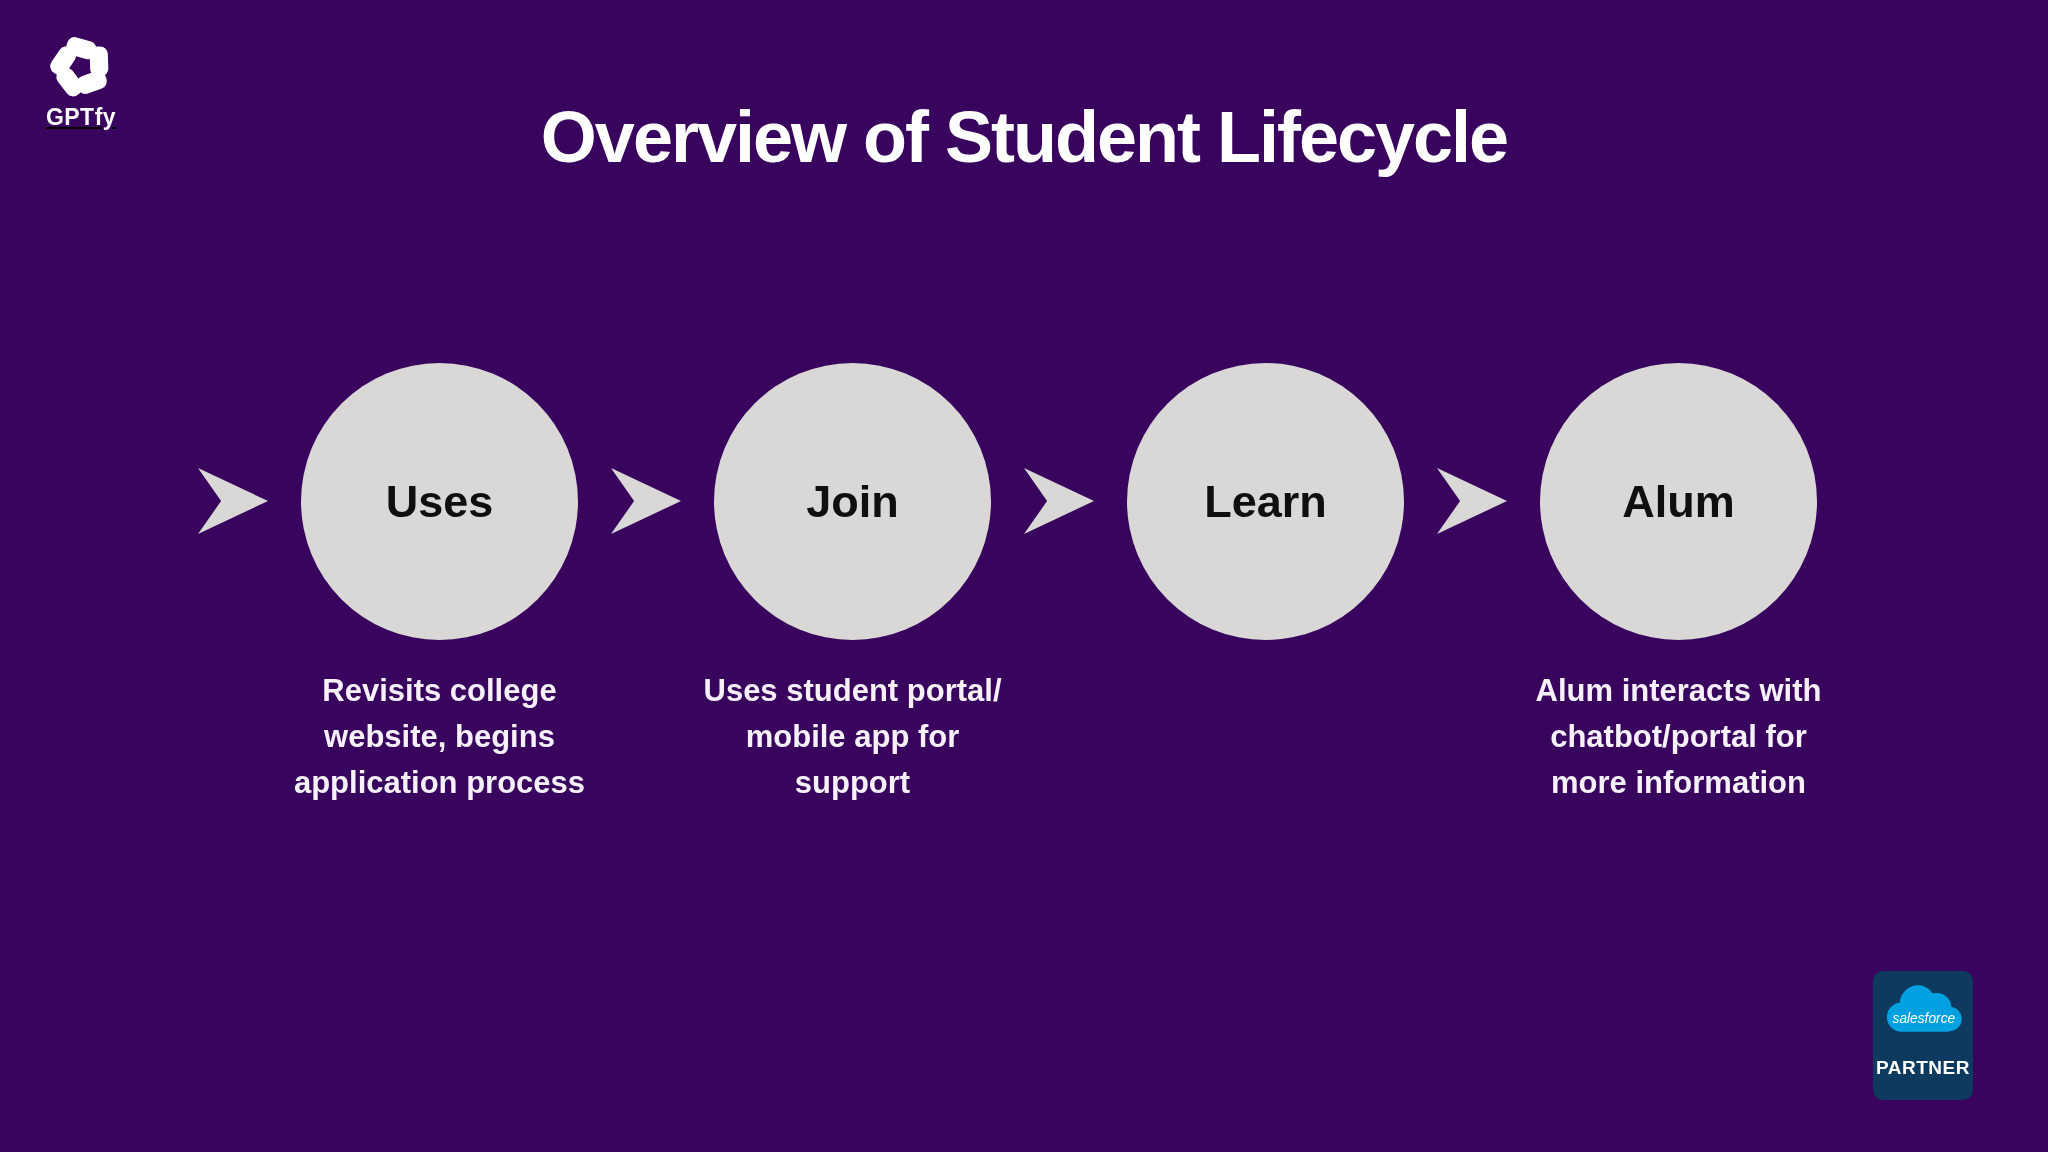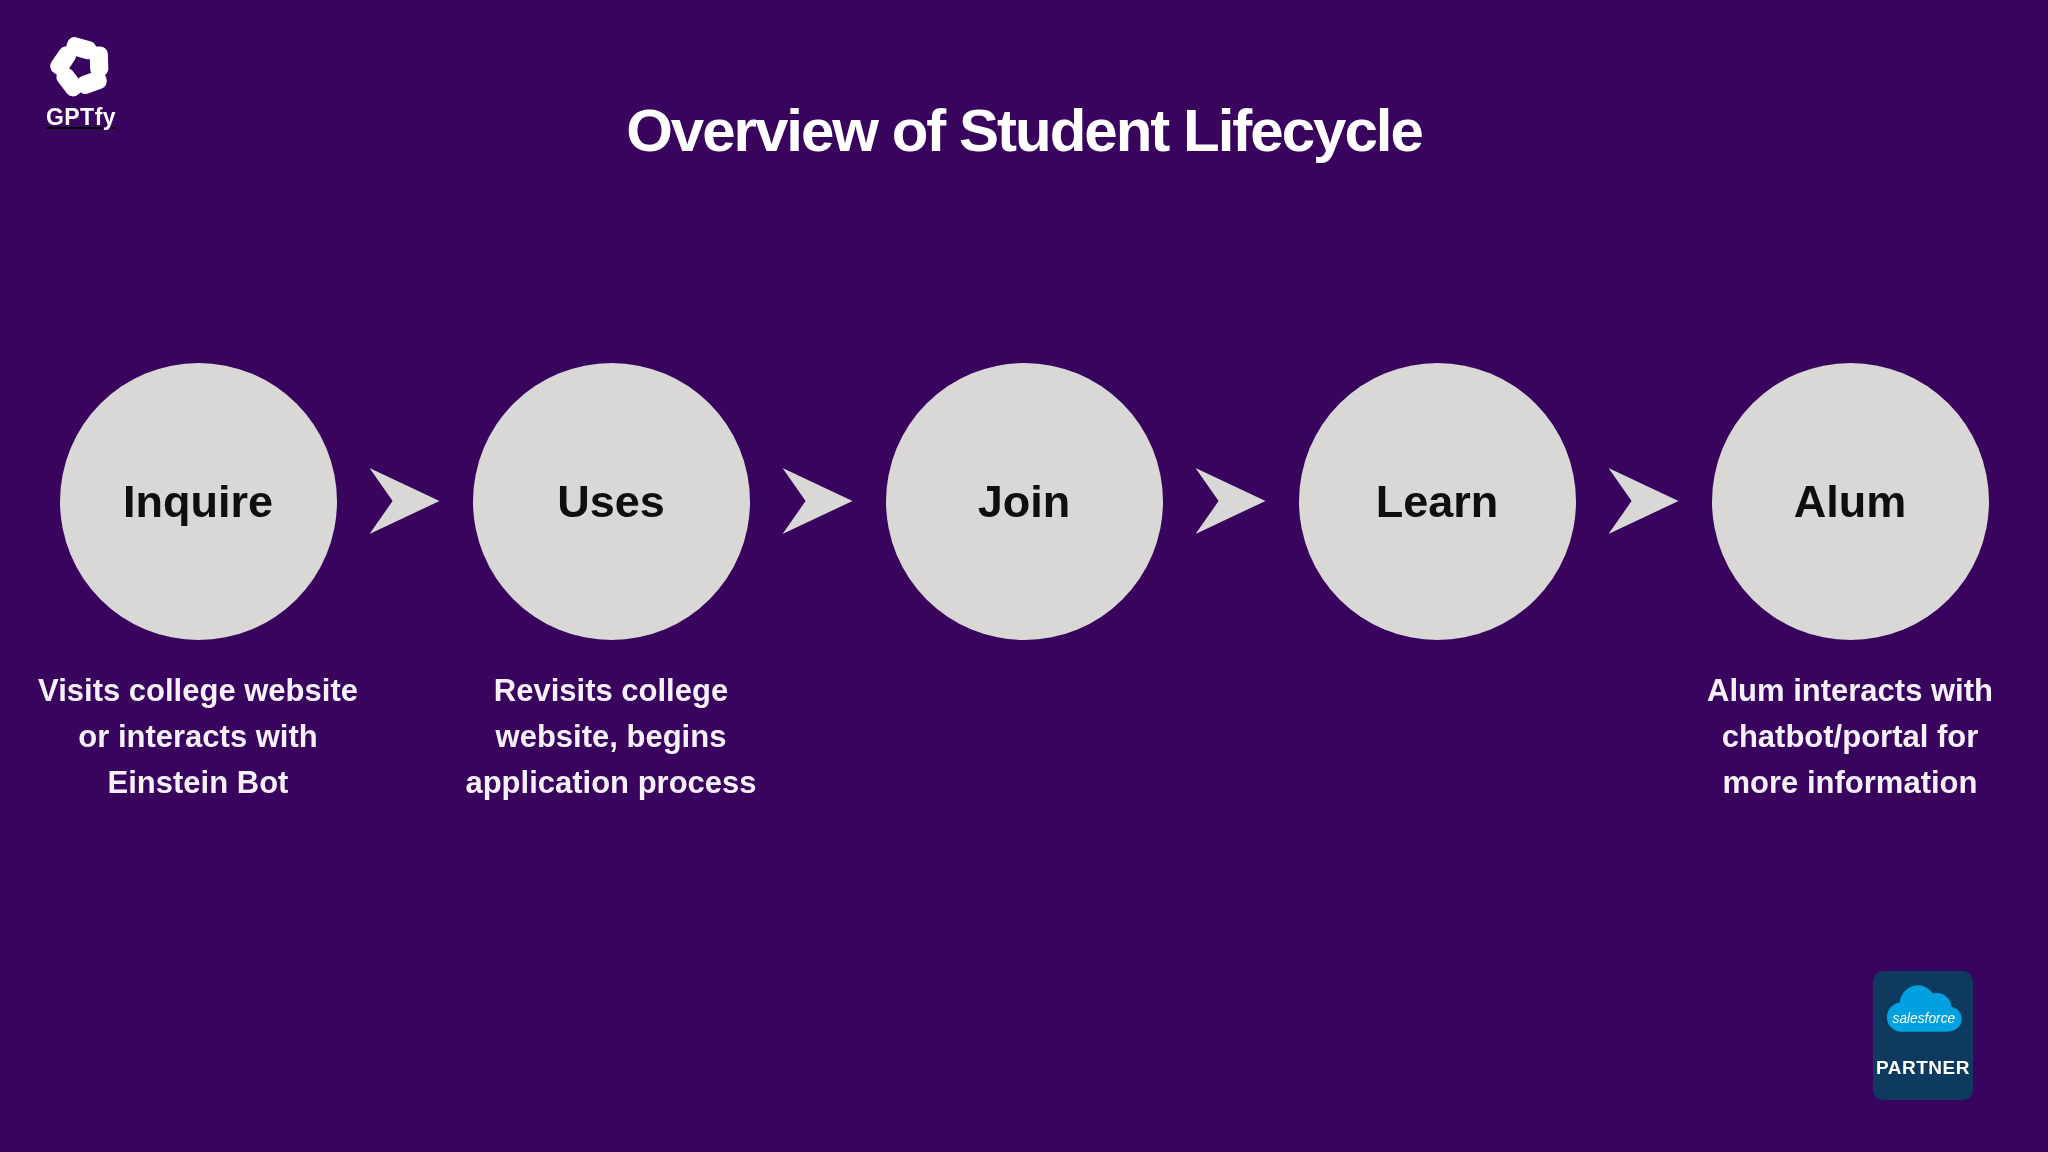--- a/index.html
+++ b/index.html
@@ -36,21 +36,21 @@
     font-size:23px;
     font-weight:700;
     letter-spacing:.5px;
   }
   
   .title{
     position:absolute;
     top:96px;left:0;right:0;
     text-align:center;
     color:var(--white);
-    font-size:60px;
+    font-size:72px;
     font-weight:600;
     letter-spacing:-2px;
     line-height:1.15;
   }
   
   .flow{
     position:absolute;
     top:363px;left:26px;right:26px;
     display:flex;
     align-items:flex-start;
@@ -133,46 +133,41 @@
           </g>
       </g>
     </svg>
     <div class="brand-name">GPTfy</div>
   </header>
 
   <h1 class="title">Overview of Student Lifecycle</h1>
 
   <main class="flow">
 
-    <section class="stage">
-      <div class="circle">
-        <span class="stage-label">Inquire</span>
-      </div>
-      <p class="stage-desc">Visits college website
-or interacts with
-Einstein Bot</p>
-    </section>
 
     <div class="chevron"></div>
 
     <section class="stage">
       <div class="circle">
         <span class="stage-label">Uses</span>
       </div>
       <p class="stage-desc">Revisits college
 website, begins
 application process</p>
     </section>
 
     <div class="chevron"></div>
 
     <section class="stage">
       <div class="circle">
         <span class="stage-label">Join</span>
       </div>
+      <p class="stage-desc">Uses student portal/
+mobile app for
+support</p>
     </section>
 
     <div class="chevron"></div>
 
     <section class="stage">
       <div class="circle">
         <span class="stage-label">Learn</span>
       </div>
     </section>
 

